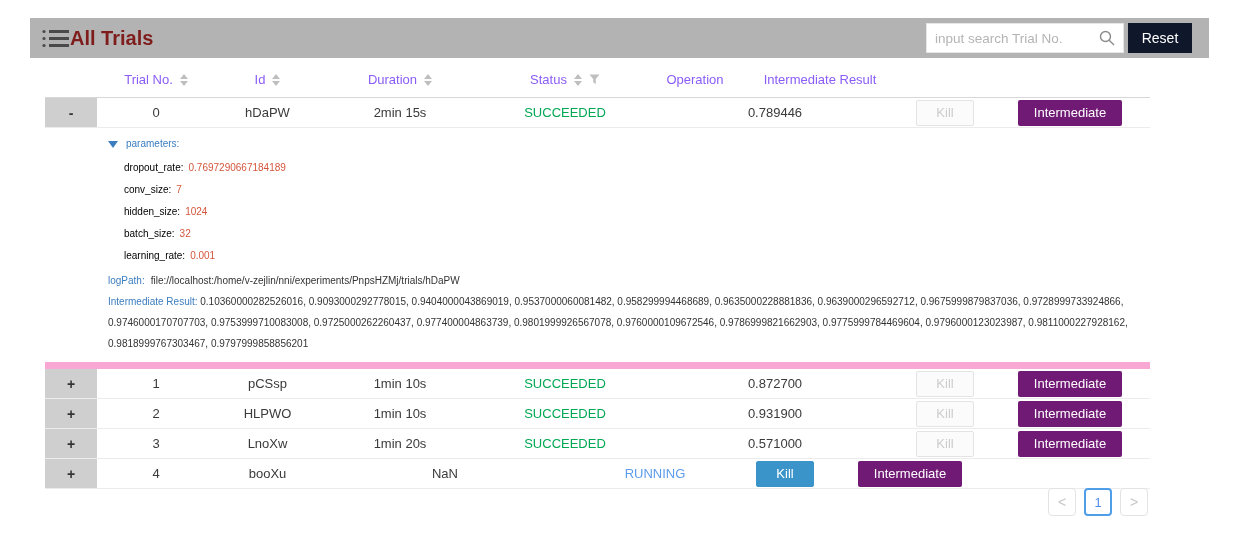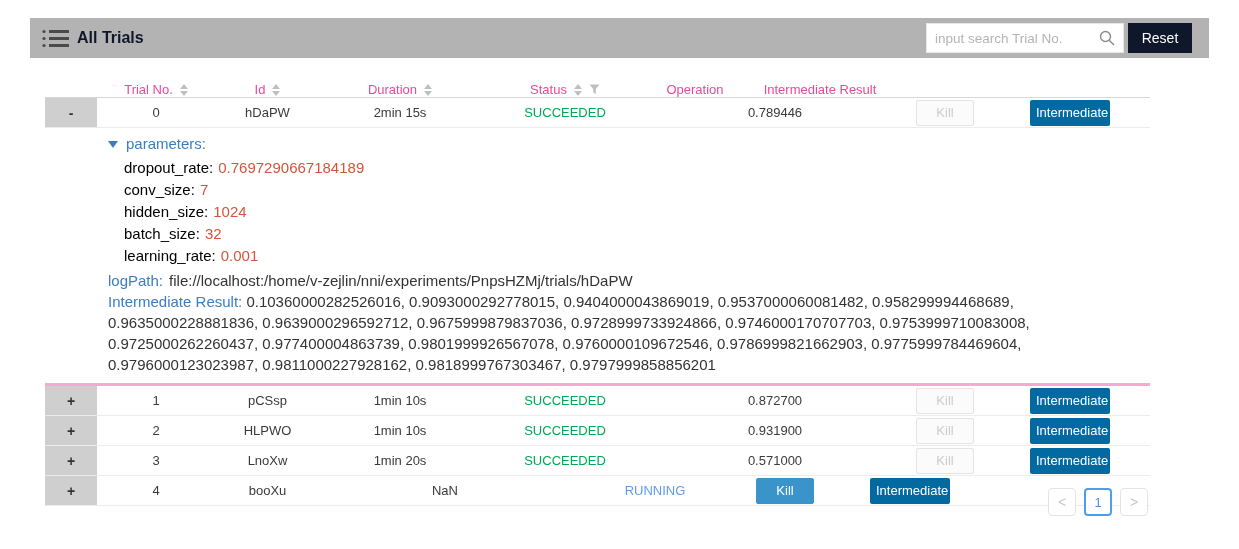--- a/index.html
+++ b/index.html
@@ -8,41 +8,41 @@
     width:1239px; height:549px; position:relative; overflow:hidden;
     background:#fff; font-family:"Liberation Sans", sans-serif; color:#333;
   }
 
   
   .topbar {
     position:absolute; left:30px; top:18px; width:1179px; height:40px;
     background:#b3b3b3; display:flex; align-items:center;
   }
   .list-icon { margin-left:12px; display:flex; }
-  .title { font-size:16px; font-weight:bold; color:#0f172a; margin-left:8px; }
+  .title { font-size:20px; font-weight:bold; color:#7f1d1d; margin-left:1px; }
   .search-box {
     margin-left:auto; width:198px; height:30px; background:#fff;
     border:1px solid #e6e6e6; display:flex; align-items:center;
   }
   .search-box input {
     border:none; outline:none; flex:1; min-width:0; padding:0 8px;
     font-size:13.5px; color:#333; font-family:"Liberation Sans", sans-serif;
   }
   .search-box input::placeholder { color:#b4b4b4; }
   .search-icon { margin-right:8px; display:flex; cursor:pointer; }
   .reset-btn {
     margin-left:4px; margin-right:17px; width:64px; height:30px;
     background:#0f172a; color:#fff; border:none; font-size:14px;
     font-family:"Liberation Sans", sans-serif; cursor:pointer;
   }
 
   
   .table { position:absolute; left:45px; top:72px; width:1105px; font-size:13px; }
   .thead {
-    display:flex; height:26px; align-items:flex-end; color:#ec4899;
+    display:flex; height:26px; align-items:flex-start; color:#8b5cf6;
     border-bottom:1px solid #d8d8d8;
   }
   .th { display:flex; align-items:center; justify-content:center; gap:7px; }
   .w-expand{width:52px;} .w-trial{width:118px;} .w-id{width:105px;}
   .w-dur{width:160px;} .w-status{width:170px;} .w-metric{width:250px;}
   .w-op{width:90px;} .w-ir{width:160px;}
 
   .sort-icon { display:inline-flex; flex-direction:column; gap:2px; cursor:pointer; }
   .sort-icon .up { width:0; height:0; border-left:4px solid transparent; border-right:4px solid transparent; border-bottom:5px solid #bfbfbf; }
   .sort-icon .down { width:0; height:0; border-left:4px solid transparent; border-right:4px solid transparent; border-top:5px solid #bfbfbf; }
@@ -55,24 +55,24 @@
     background:#cfcfcf; color:#333; font-weight:bold; cursor:pointer;
     font-size:14px; user-select:none;
   }
   .s-succeeded { color:#00a854; }
   .s-running { color:#5d9cec; }
 
   .btn { height:26px; border-radius:2px; font-size:13px; font-family:"Liberation Sans", sans-serif; }
   .btn-kill { width:58px; }
   .btn-kill.disabled { background:#fbfbfb; border:1px solid #e4e4e4; color:#ccc; cursor:not-allowed; }
   .btn-kill.enabled { background:#3b94c9; border:1px solid #3b94c9; color:#fff; cursor:pointer; }
-  .btn-intermediate { width:80px; background:#0369a1; border:none; color:#fff; cursor:pointer; }
-
-  
-  .detail { padding:7px 0 8px 63px; border-bottom:3px solid #f9a8d4; font-size:15px; }
+  .btn-intermediate { width:104px; background:#701a75; border:none; color:#fff; cursor:pointer; }
+
+  
+  .detail { padding:7px 0 8px 63px; border-bottom:7px solid #f9a8d4; font-size:10px; }
   .param-head { display:flex; align-items:center; gap:8px; color:#3b7dbf; line-height:18px; cursor:pointer; }
   .tri-down { width:0; height:0; border-left:5px solid transparent; border-right:5px solid transparent; border-top:7px solid #3b7dbf; }
   .param-list { list-style:none; margin:4px 0 4px 16px; padding:0; }
   .param-list li { line-height:22px; }
   .pkey { color:#000000; }
   .pval { color:#d4553c; margin-left:5px; }
   .logpath-line { line-height:20px; }
   .label-blue { color:#3b7dbf; }
   .logpath-value { margin-left:6px; color:#333; }
   .ir-text { width:1043px; line-height:21px; color:#333; }

